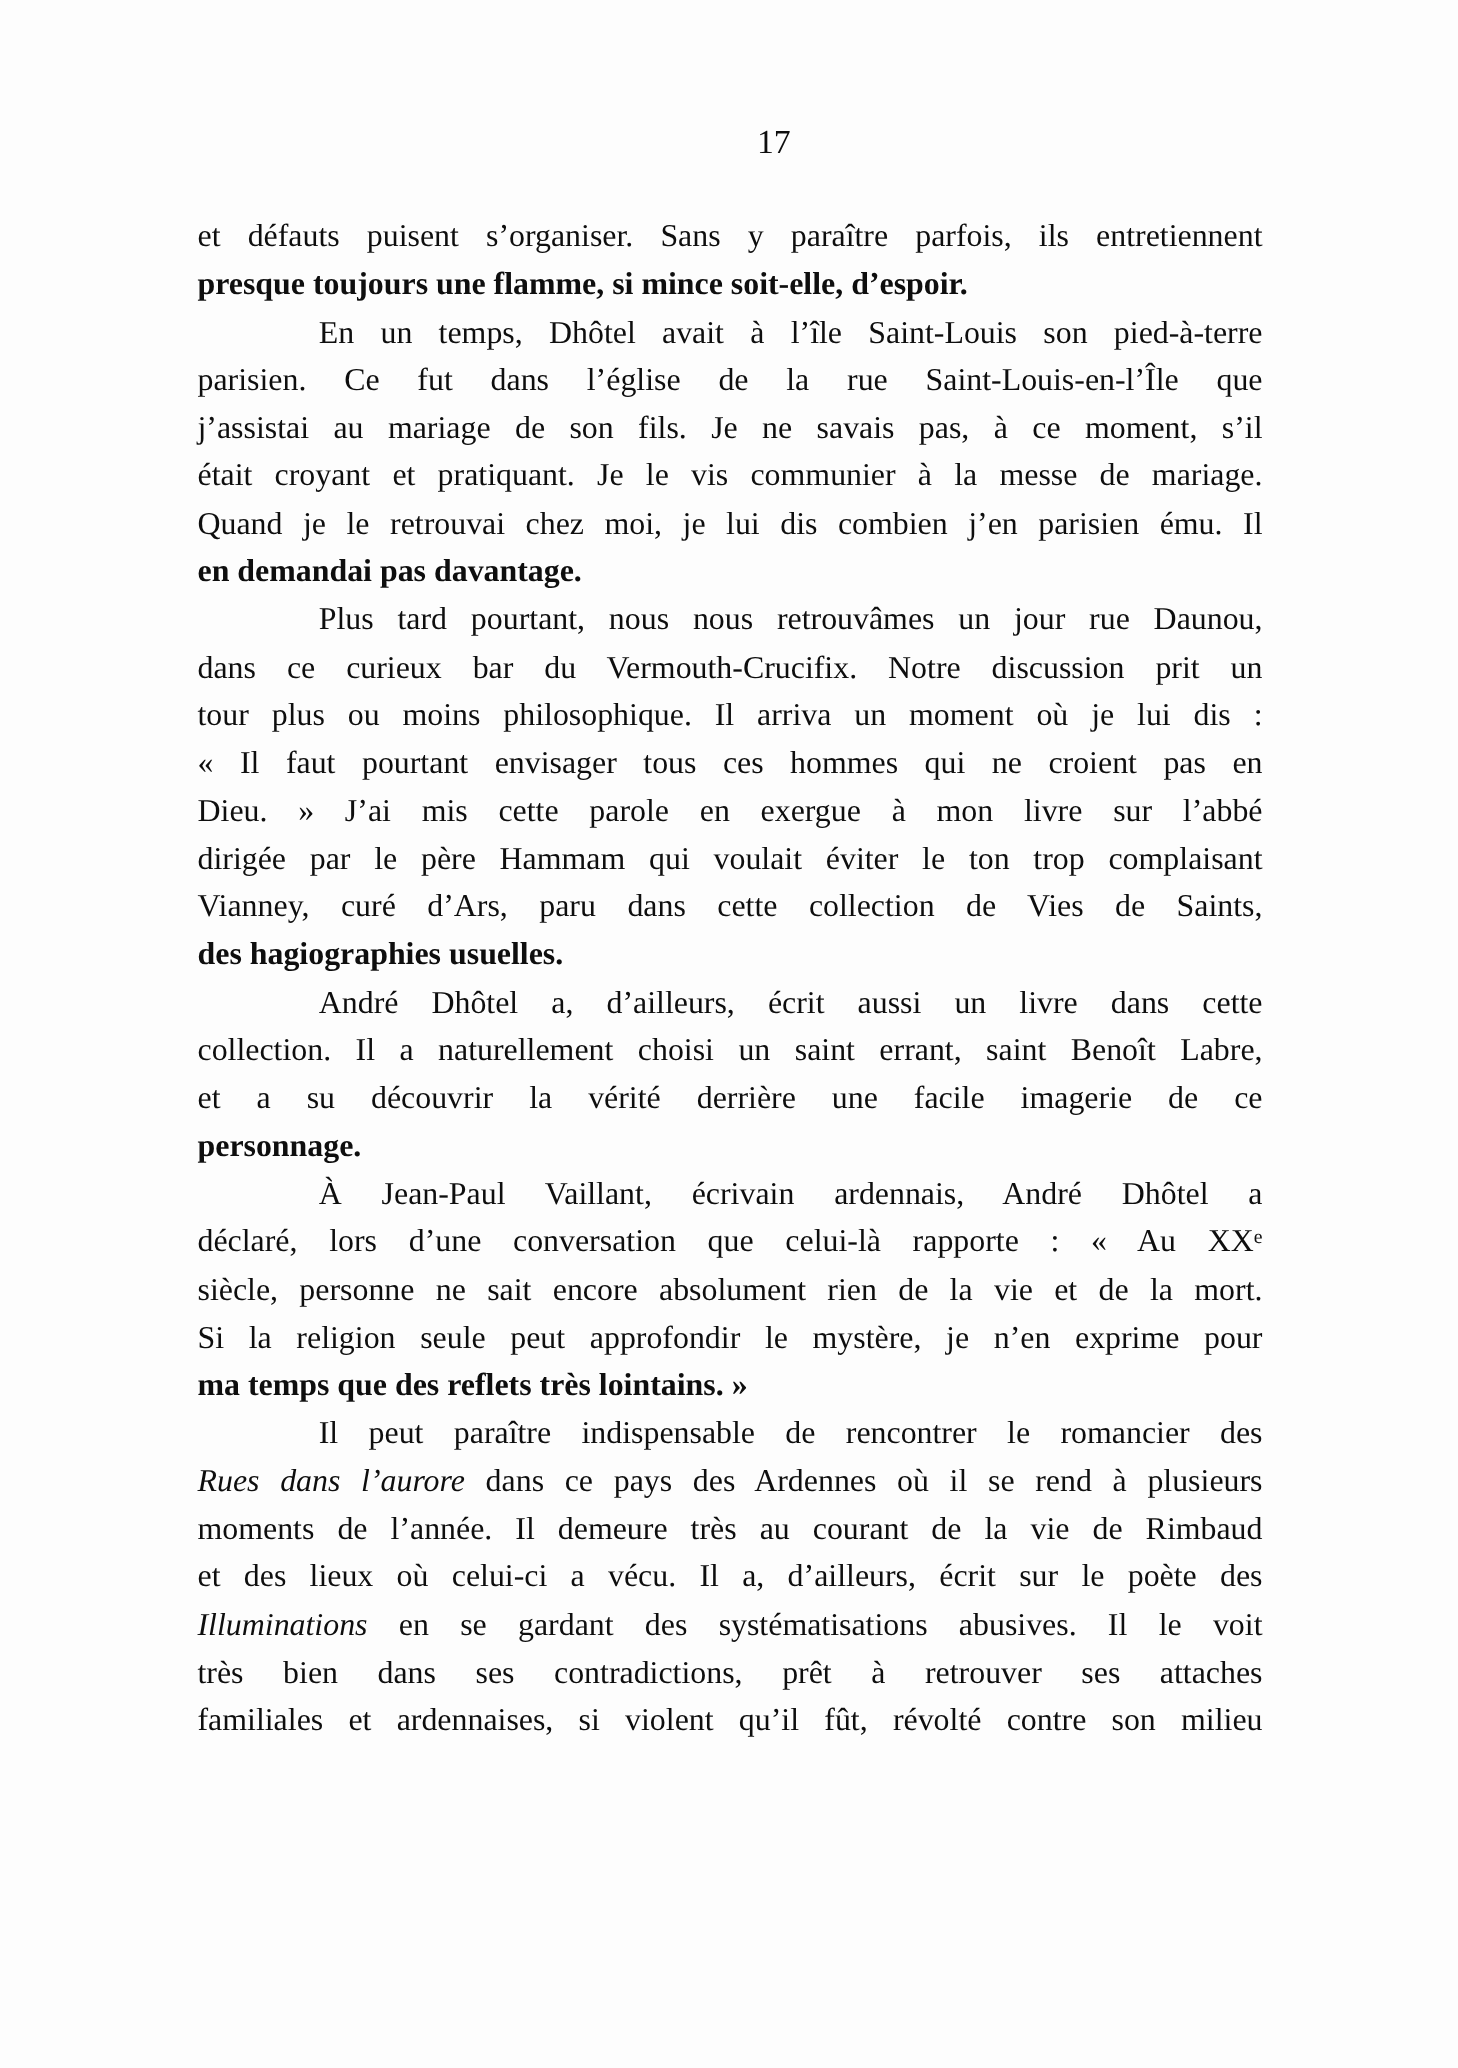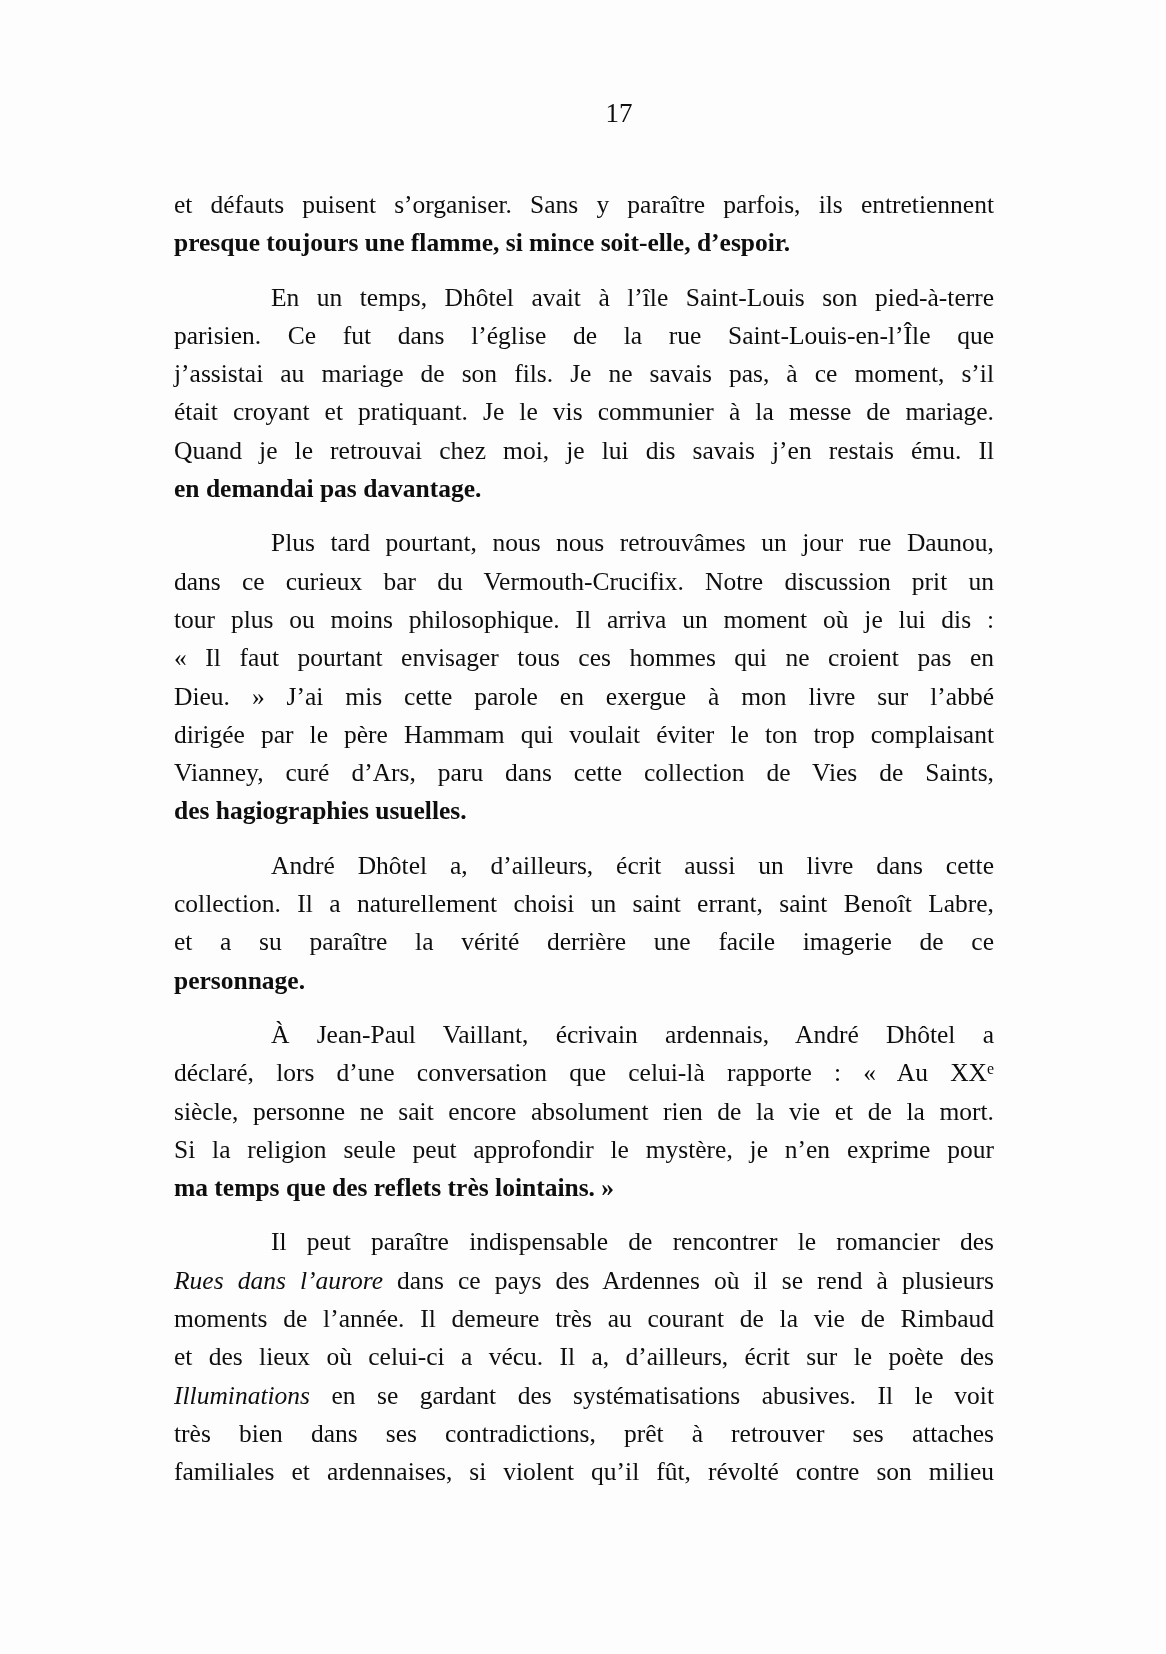--- a/index.html
+++ b/index.html
@@ -27,21 +27,21 @@
     padding-left: 44px;
   }
   .body-text {
     position: absolute;
     top: 170px;
     left: 158px;
     width: 852px;
     font-size: 25.5px;
     line-height: 38.3px;
   }
-  .para { margin: 16px; padding: 0; }
+  .para { margin: 0; padding: 0; }
   .line {
     text-align: justify;
     text-align-last: justify;
   }
   .line.last {
     text-align: justify;
     text-align-last: left;
     font-weight: bold;
   }
   .para.indent .line.first {
@@ -63,37 +63,37 @@
   <div class="body-text">
       <div class="para">
         <div class="line first"><span>et défauts puisent s’organiser. Sans y paraître parfois, ils entretiennent</span></div>
         <div class="line last"><span>presque toujours une flamme, si mince soit-elle, d’espoir.</span></div>
       </div>
       <div class="para indent">
         <div class="line first"><span>En un temps, Dhôtel avait à l’île Saint-Louis son pied-à-terre</span></div>
         <div class="line"><span>parisien. Ce fut dans l’église de la rue Saint-Louis-en-l’Île que</span></div>
         <div class="line"><span>j’assistai au mariage de son fils. Je ne savais pas, à ce moment, s’il</span></div>
         <div class="line"><span>était croyant et pratiquant. Je le vis communier à la messe de mariage.</span></div>
-        <div class="line"><span>Quand je le retrouvai chez moi, je lui dis savais j’en restais ému. Il</span></div>
+        <div class="line"><span>Quand je le retrouvai chez moi, je lui dis combien j’en parisien ému. Il</span></div>
         <div class="line last"><span>en demandai pas davantage.</span></div>
       </div>
       <div class="para indent">
         <div class="line first"><span>Plus tard pourtant, nous nous retrouvâmes un jour rue Daunou,</span></div>
         <div class="line"><span>dans ce curieux bar du Vermouth-Crucifix. Notre discussion prit un</span></div>
         <div class="line"><span>tour plus ou moins philosophique. Il arriva un moment où je lui dis :</span></div>
         <div class="line"><span>« Il faut pourtant envisager tous ces hommes qui ne croient pas en</span></div>
         <div class="line"><span>Dieu. » J’ai mis cette parole en exergue à mon livre sur l’abbé</span></div>
         <div class="line"><span>dirigée par le père Hammam qui voulait éviter le ton trop complaisant</span></div>
         <div class="line"><span>Vianney, curé d’Ars, paru dans cette collection de Vies de Saints,</span></div>
         <div class="line last"><span>des hagiographies usuelles.</span></div>
       </div>
       <div class="para indent">
         <div class="line first"><span>André Dhôtel a, d’ailleurs, écrit aussi un livre dans cette</span></div>
         <div class="line"><span>collection. Il a naturellement choisi un saint errant, saint Benoît Labre,</span></div>
-        <div class="line"><span>et a su paraître la vérité derrière une facile imagerie de ce</span></div>
+        <div class="line"><span>et a su découvrir la vérité derrière une facile imagerie de ce</span></div>
         <div class="line last"><span>personnage.</span></div>
       </div>
       <div class="para indent">
         <div class="line first"><span>À Jean-Paul Vaillant, écrivain ardennais, André Dhôtel a</span></div>
         <div class="line"><span>déclaré, lors d’une conversation que celui-là rapporte : « Au XX</span><span class="sup">e</span></div>
         <div class="line"><span>siècle, personne ne sait encore absolument rien de la vie et de la mort.</span></div>
         <div class="line"><span>Si la religion seule peut approfondir le mystère, je n’en exprime pour</span></div>
         <div class="line last"><span>ma temps que des reflets très lointains. »</span></div>
       </div>
       <div class="para indent">

